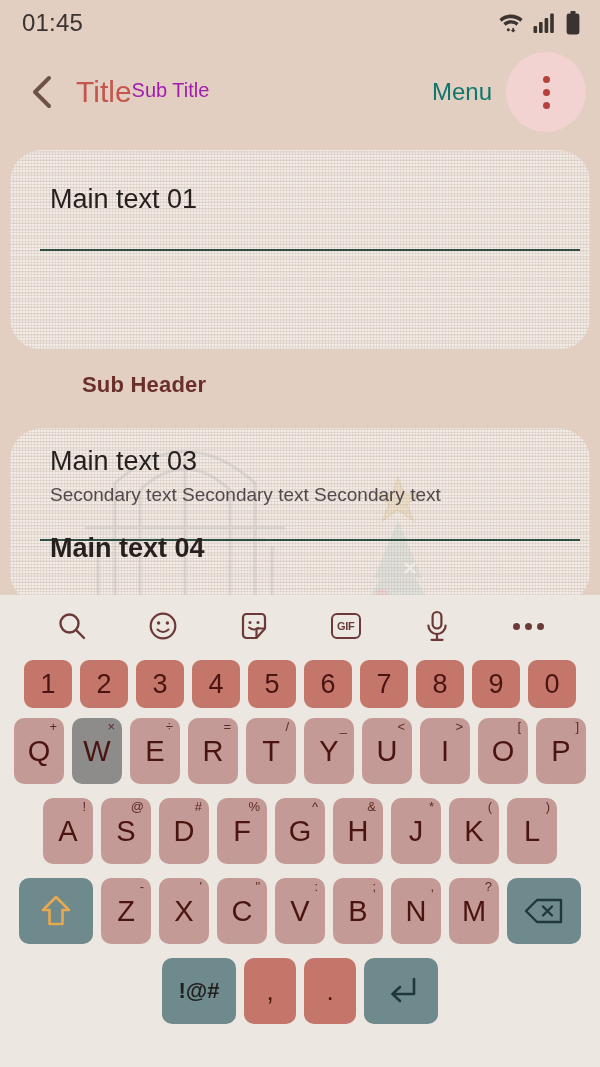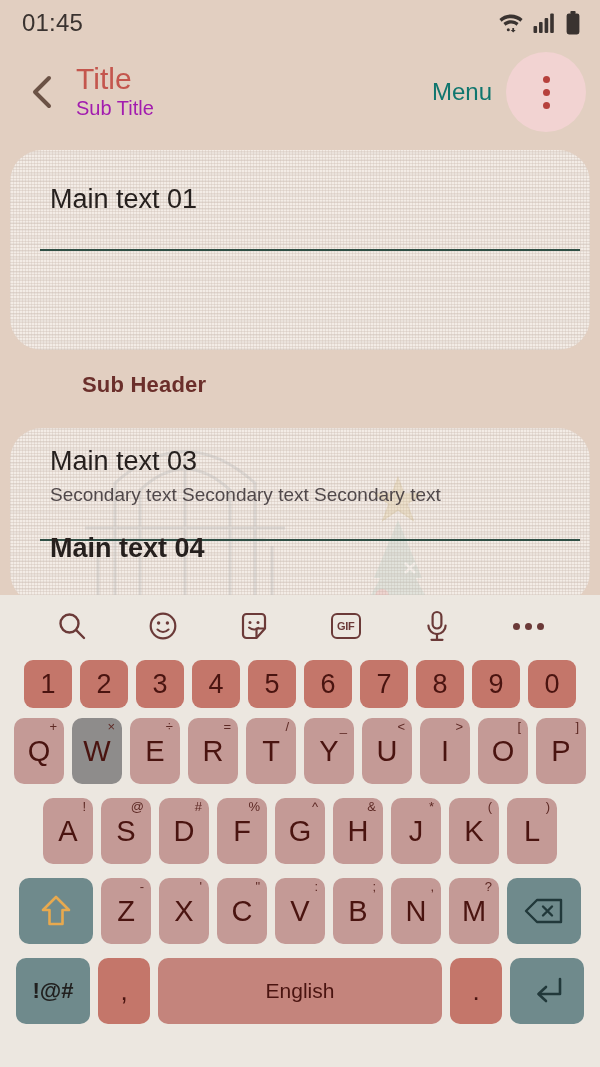--- a/index.html
+++ b/index.html
@@ -23,21 +23,21 @@
 
   
   .appbar {
     position: absolute; top: 46px; left: 0; width: 600px; height: 92px;
     display: flex; align-items: center; padding: 0 14px 0 20px;
   }
   .back-btn {
     width: 44px; height: 44px; display: flex; align-items: center; justify-content: center;
     flex: 0 0 auto;
   }
-  .titles { margin-left: 12px; display: flex; flex-direction: column; justify-content: center; }
+  .titles { margin-left: 12px; display: flex; flex-direction: row; justify-content: center; }
   .title-main {
     font-size: 30px; color: #c4564d; line-height: 1.04; font-weight: 400;
   }
   .title-sub {
     font-size: 20px; color: #a21caf; line-height: 1.25; margin-top: 2px;
   }
   .appbar-spacer { flex: 1 1 auto; }
   .menu-label {
     font-size: 24px; color: #0f766e; margin-right: 14px; white-space: nowrap;
   }
@@ -416,23 +416,20 @@
         </div>
       </div>
 
       <div class="kb-row r-b">
         <div class="key fn sym">
             <span>!@#</span>
           </div>
         <div class="key comma">
             <span>,</span>
           </div>
-        <div class="key space">
-            <span>English</span>
-          </div>
         <div class="key period">
             <span>.</span>
           </div>
         <div class="key fn enter">
           <svg width="34" height="30" viewBox="0 0 34 30">
             <path d="M30 3 L30 18 L9 18" stroke="#21383a" stroke-width="2.6" fill="none" stroke-linecap="round" stroke-linejoin="round"></path>
             <path d="M16 11 L8.5 18 L16 25" stroke="#21383a" stroke-width="2.6" fill="none" stroke-linecap="round" stroke-linejoin="round"></path>
           </svg>
         </div>
       </div>

